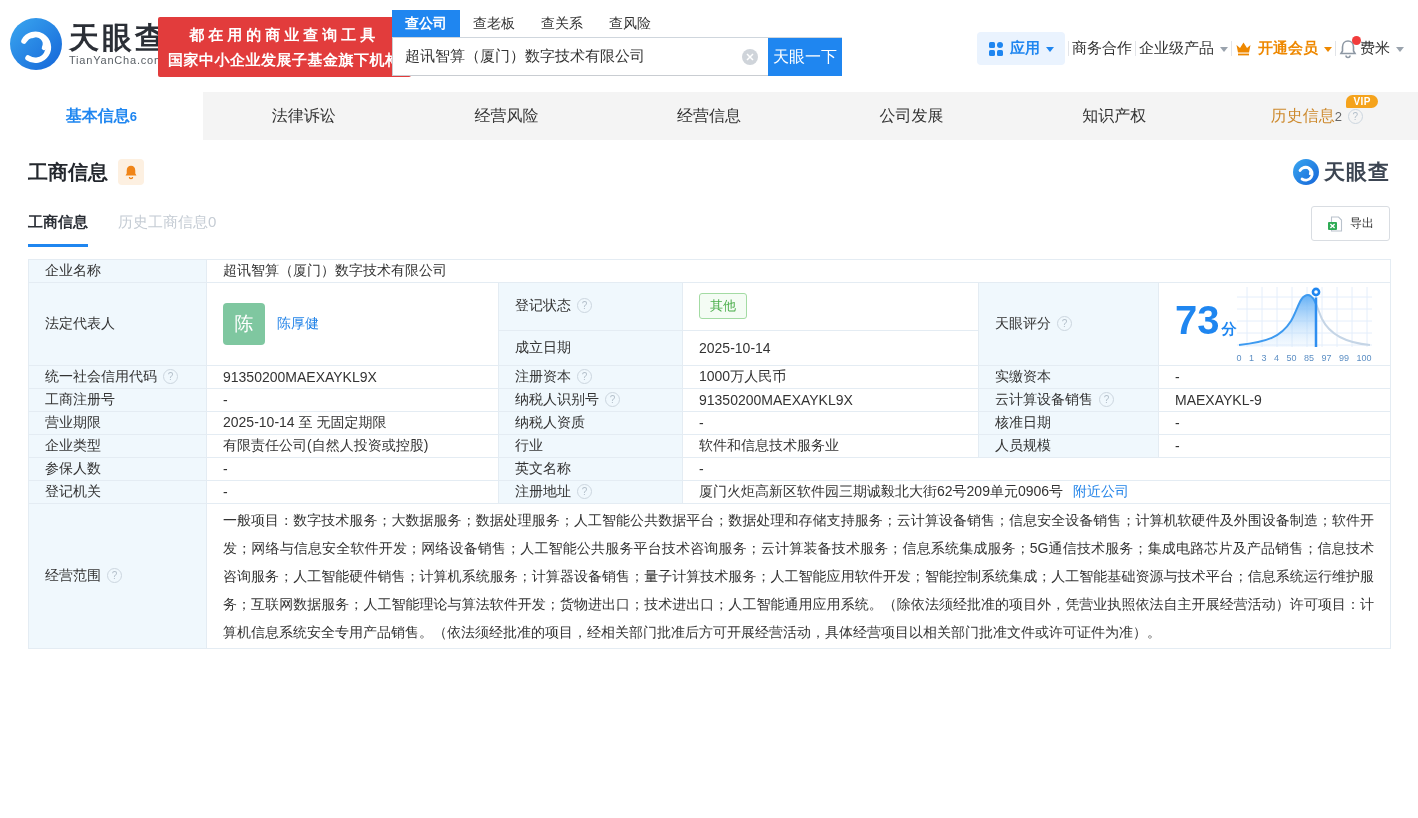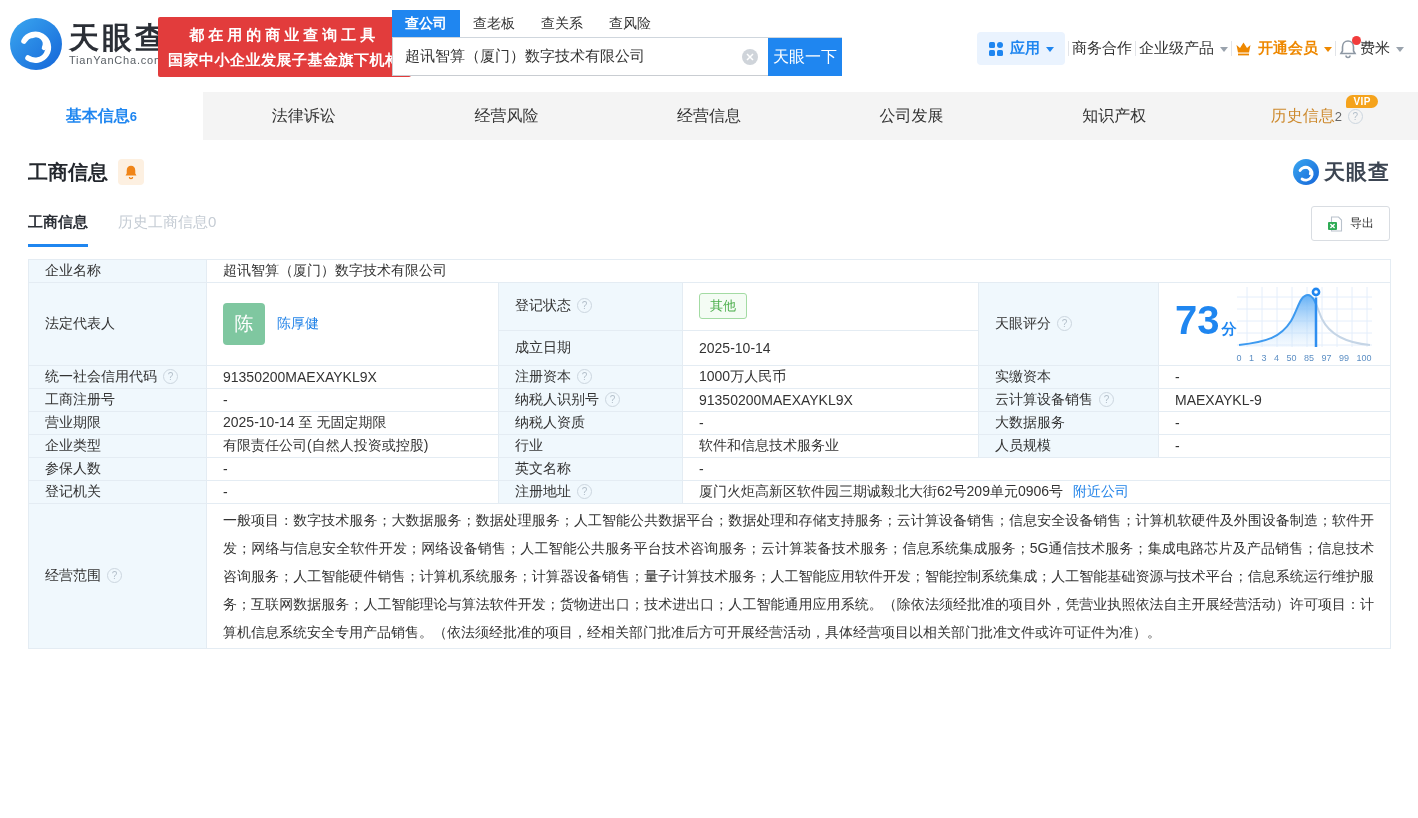--- a/index.html
+++ b/index.html
@@ -359,21 +359,21 @@
       <td>91350200MAEXAYKL9X</td>
       <td class="lbl"><span>云计算设备销售</span><span class="help">?</span></td>
       <td>MAEXAYKL-9</td>
     </tr>
 
     <tr>
       <td class="lbl">营业期限</td>
       <td>2025-10-14 至 无固定期限</td>
       <td class="lbl">纳税人资质</td>
       <td>-</td>
-      <td class="lbl">大数据服务</td>
+      <td class="lbl">核准日期</td>
       <td>-</td>
     </tr>
 
     <tr>
       <td class="lbl">企业类型</td>
       <td>有限责任公司(自然人投资或控股)</td>
       <td class="lbl">行业</td>
       <td>软件和信息技术服务业</td>
       <td class="lbl">人员规模</td>
       <td>-</td>

